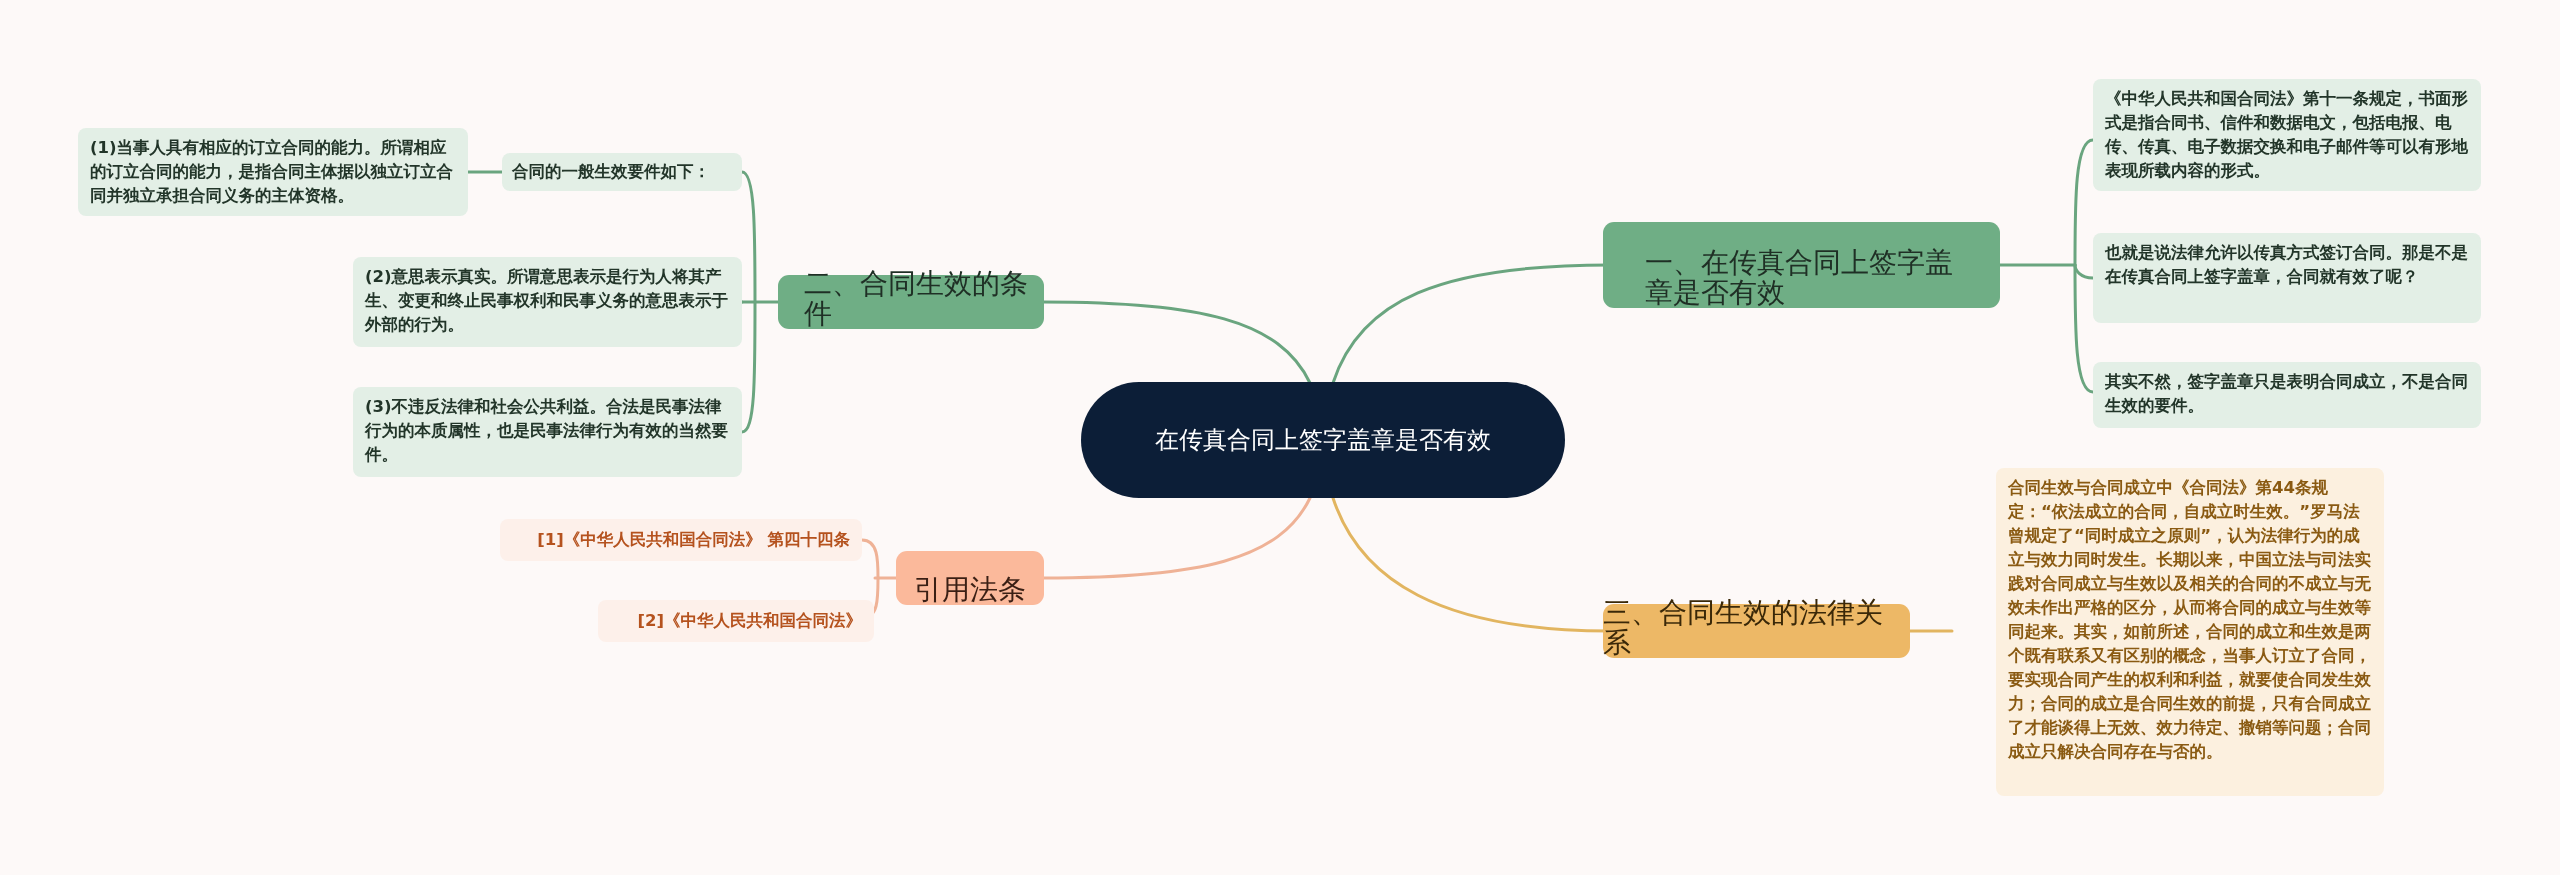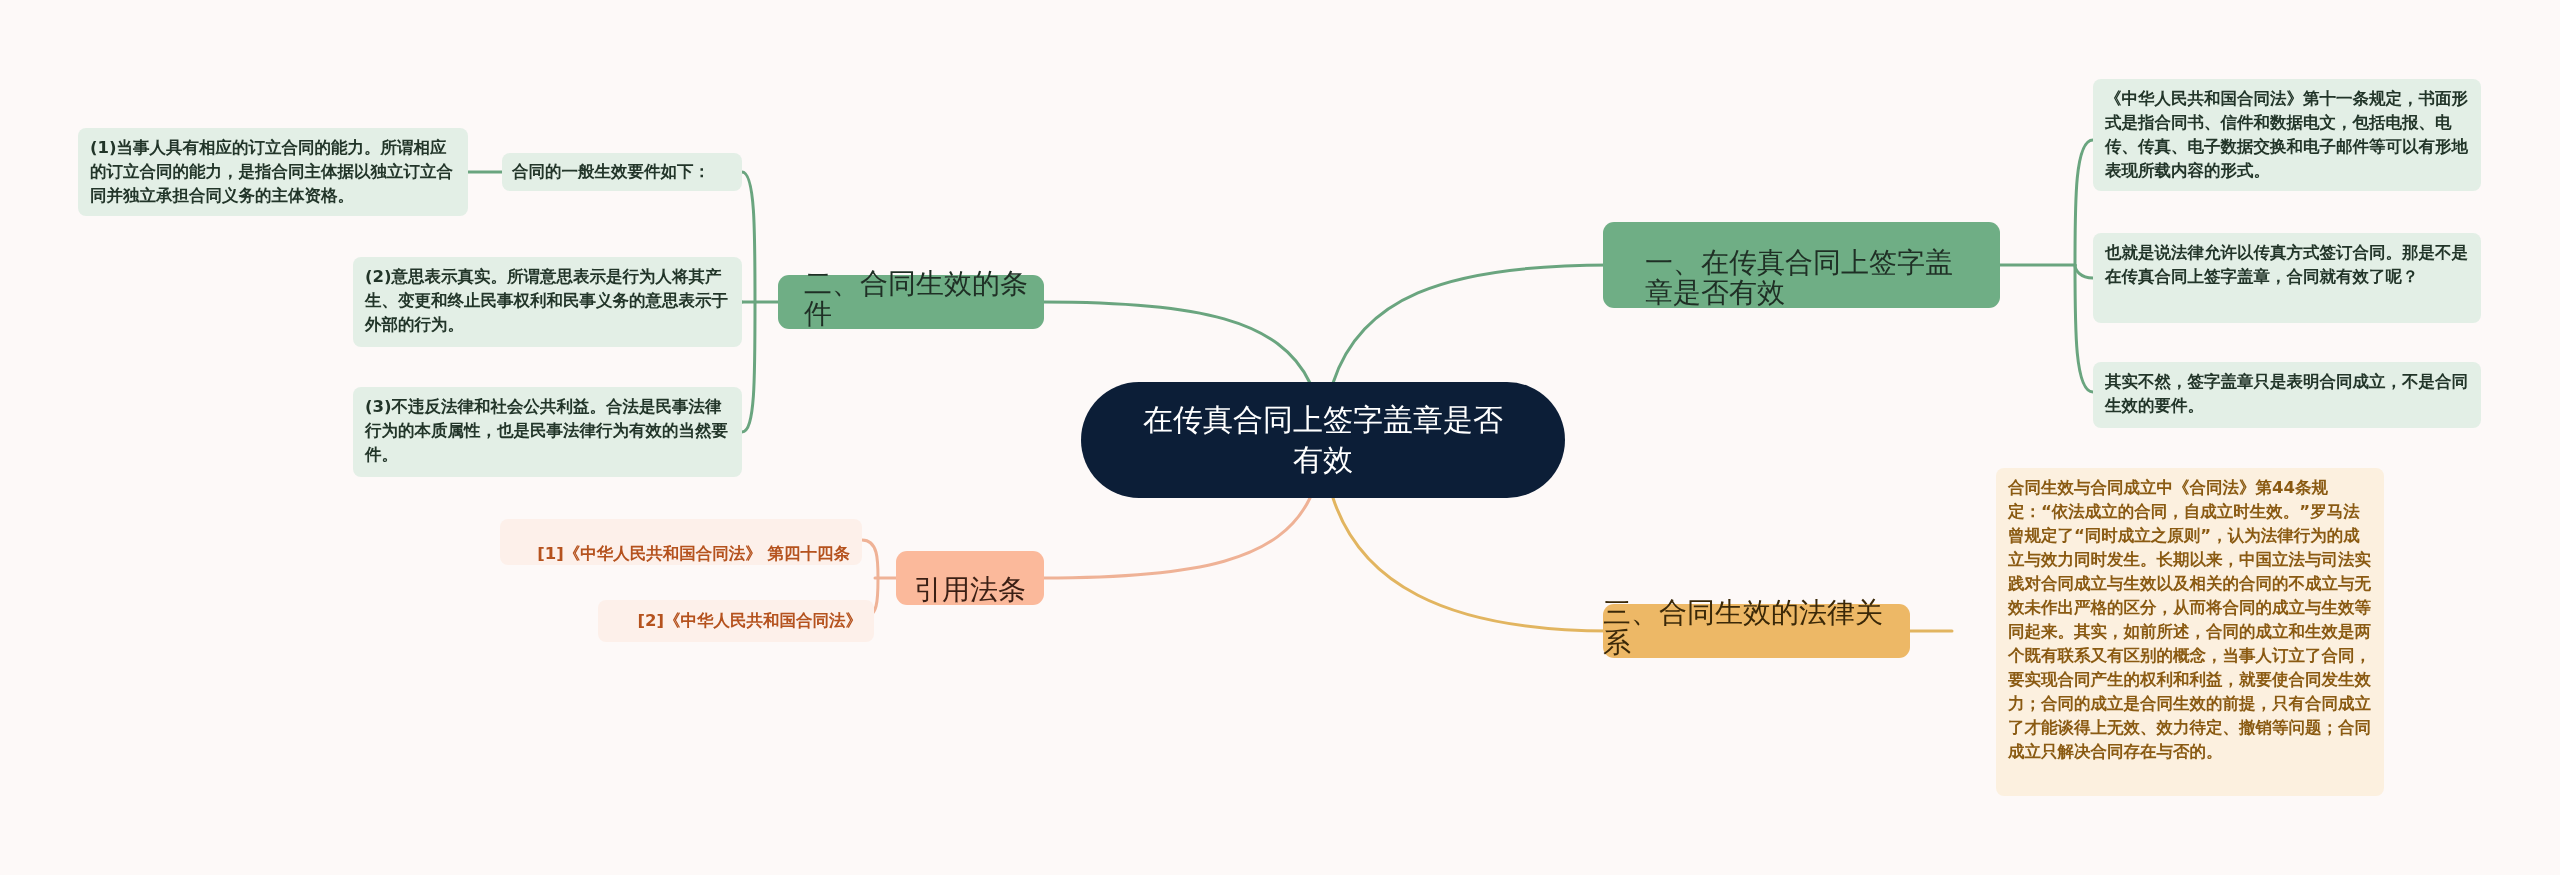--- a/index.html
+++ b/index.html
@@ -9,21 +9,21 @@
     position: relative;
     overflow: hidden;
     font-family: "DejaVu Sans", "Liberation Sans", sans-serif;
   }
   .lines { position: absolute; left: 0; top: 0; width: 2560px; height: 875px; pointer-events: none; }
   .node { position: absolute; box-sizing: border-box; }
   .root {
     left: 1081px; top: 382px; width: 484px; height: 116px;
     background: #0c1e37; color: #ffffff;
     border-radius: 58px;
-    font-size: 30px; line-height: 40px;
+    font-size: 24px; line-height: 40px;
     display: flex; align-items: center; justify-content: center;
     text-align: center; padding: 0 60px;
   }
   .branch {
     border-radius: 11px;
     font-size: 28px; line-height: 30px;
     display: flex; align-items: flex-end;
     color: #1f2f25;
   }
   .b-green { background: #6fae85; }
@@ -102,21 +102,21 @@
 <div class="node leaf l-green" style="left:353px; top:257px; width:389px; height:90px;">
   <span>(2)意思表示真实。所谓意思表示是行为人将其产生、变更和终止民事权利和民事义务的意思表示于外部的行为。</span>
 </div>
 <div class="node leaf l-green" style="left:353px; top:387px; width:389px; height:90px;">
   <span>(3)不违反法律和社会公共利益。合法是民事法律行为的本质属性，也是民事法律行为有效的当然要件。</span>
 </div>
 
 <div class="node branch b-salmon" style="left:896px; top:551px; width:148px; height:54px; justify-content:center;">
   <span>引用法条</span>
 </div>
-<div class="node leaf l-salmon" style="left:500px; top:519px; width:362px; height:42px; padding:23px 12px; text-align:right;">
+<div class="node leaf l-salmon" style="left:500px; top:519px; width:362px; height:42px; padding:9px 12px; text-align:right;">
   <span>[1]《中华人民共和国合同法》 第四十四条</span>
 </div>
 <div class="node leaf l-salmon" style="left:598px; top:600px; width:276px; height:42px; padding:9px 12px; text-align:right;">
   <span>[2]《中华人民共和国合同法》</span>
 </div>
 
 <div class="node branch b-gold" style="left:1603px; top:604px; width:307px; height:54px; justify-content:center;">
   <span>三、合同生效的法律关系</span>
 </div>
 <div class="node leaf l-gold" style="left:1952px; top:468px; width:388px; height:328px;margin-left:44px;">

